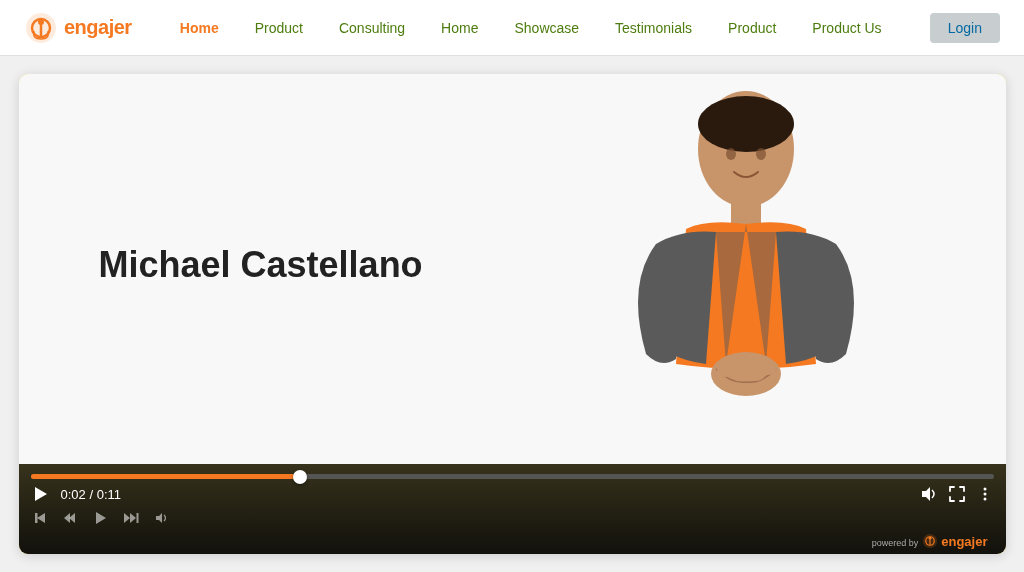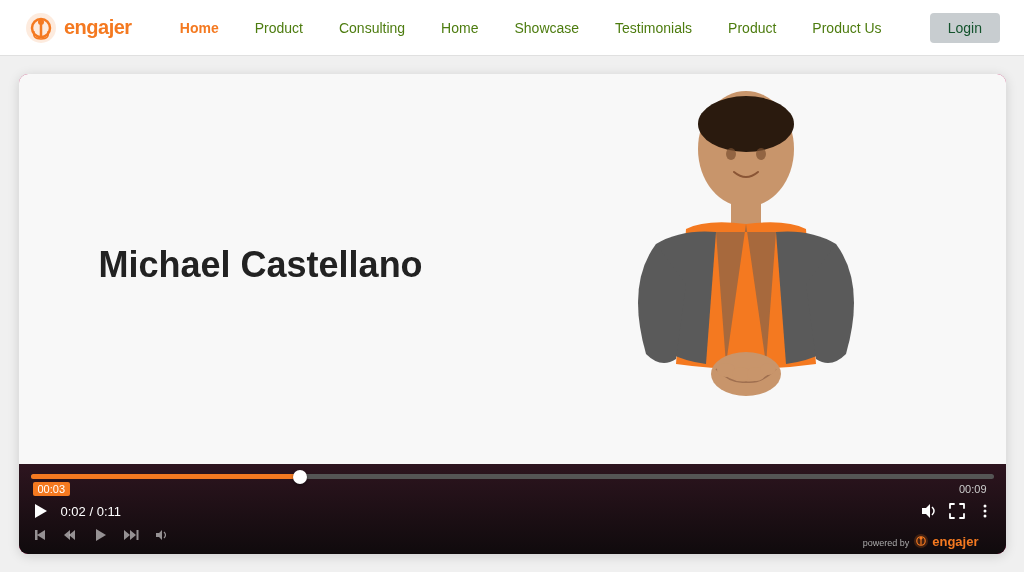--- a/index.html
+++ b/index.html
@@ -50,21 +50,21 @@
       color: #4d7c0f;
       text-decoration: none;
       cursor: pointer;
     }
     .nav-item.active {
       color: #f47920;
       font-weight: bold;
     }
     .login-btn {
       background: #c8cdd0;
-      color: #14532d;
+      color: #0369a1;
       border: none;
       border-radius: 4px;
       padding: 7px 18px;
       font-size: 14px;
       cursor: pointer;
     }
 
     
     .main {
       width: 100%;
@@ -72,21 +72,21 @@
       background: #f0f0f0;
       display: flex;
       align-items: center;
       justify-content: center;
     }
 
     
     .video-container {
       width: 987px;
       height: 480px;
-      background: #be185d;
+      background: #fde047;
       position: relative;
       border-radius: 9px;
       overflow: hidden;
       box-shadow: 0 2px 12px rgba(0,0,0,0.15);
     }
 
     
     .video-frame {
       width: 100%;
       height: calc(100% - 90px);
@@ -215,21 +215,21 @@
     .time-display {
       font-size: 13px;
       color: #fff;
       margin-left: 4px;
     }
 
     
     .powered-bar {
       position: absolute;
       bottom: 0;
-      right: 17px;
+      right: 8px;
       display: flex;
       align-items: center;
       gap: 4px;
       padding: 4px 10px;
     }
     .powered-text {
       font-size: 9px;
       color: #aaa;
       text-align: right;
       line-height: 1.2;
@@ -333,24 +333,20 @@
       </div>
     </div>
 
     <div class="video-controls">
 
       <div class="progress-area">
         <div class="progress-track">
           <div class="progress-fill"></div>
           <div class="progress-thumb"></div>
         </div>
-        <div class="time-labels">
-          <span class="time-label">00:03</span>
-          <span class="time-label right">00:09</span>
-        </div>
       </div>
 
       <div class="controls-row">
         <div class="controls-left">
 
           <button class="ctrl-btn">
             <svg width="18" height="18" viewBox="0 0 18 18">
               <polygon points="4,2 16,9 4,16" fill="white"></polygon>
             </svg>
           </button>

